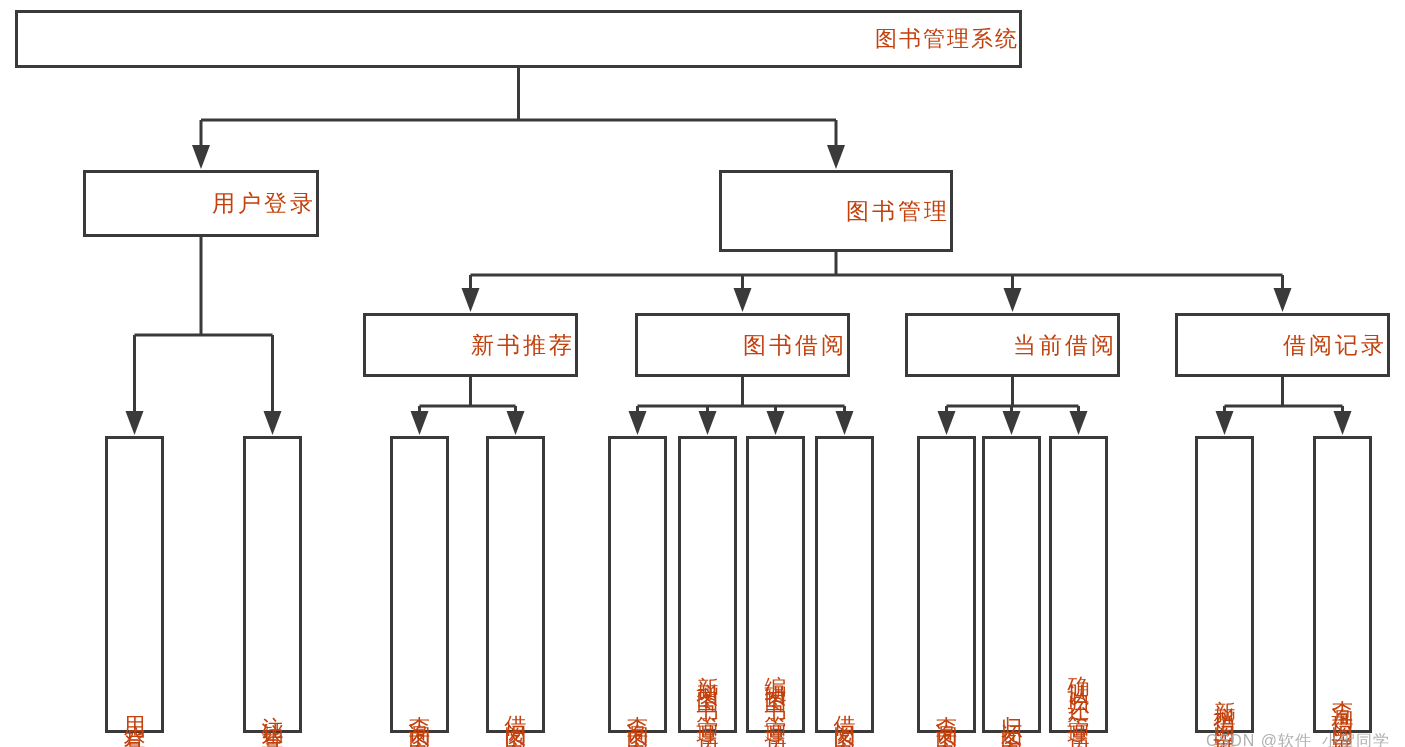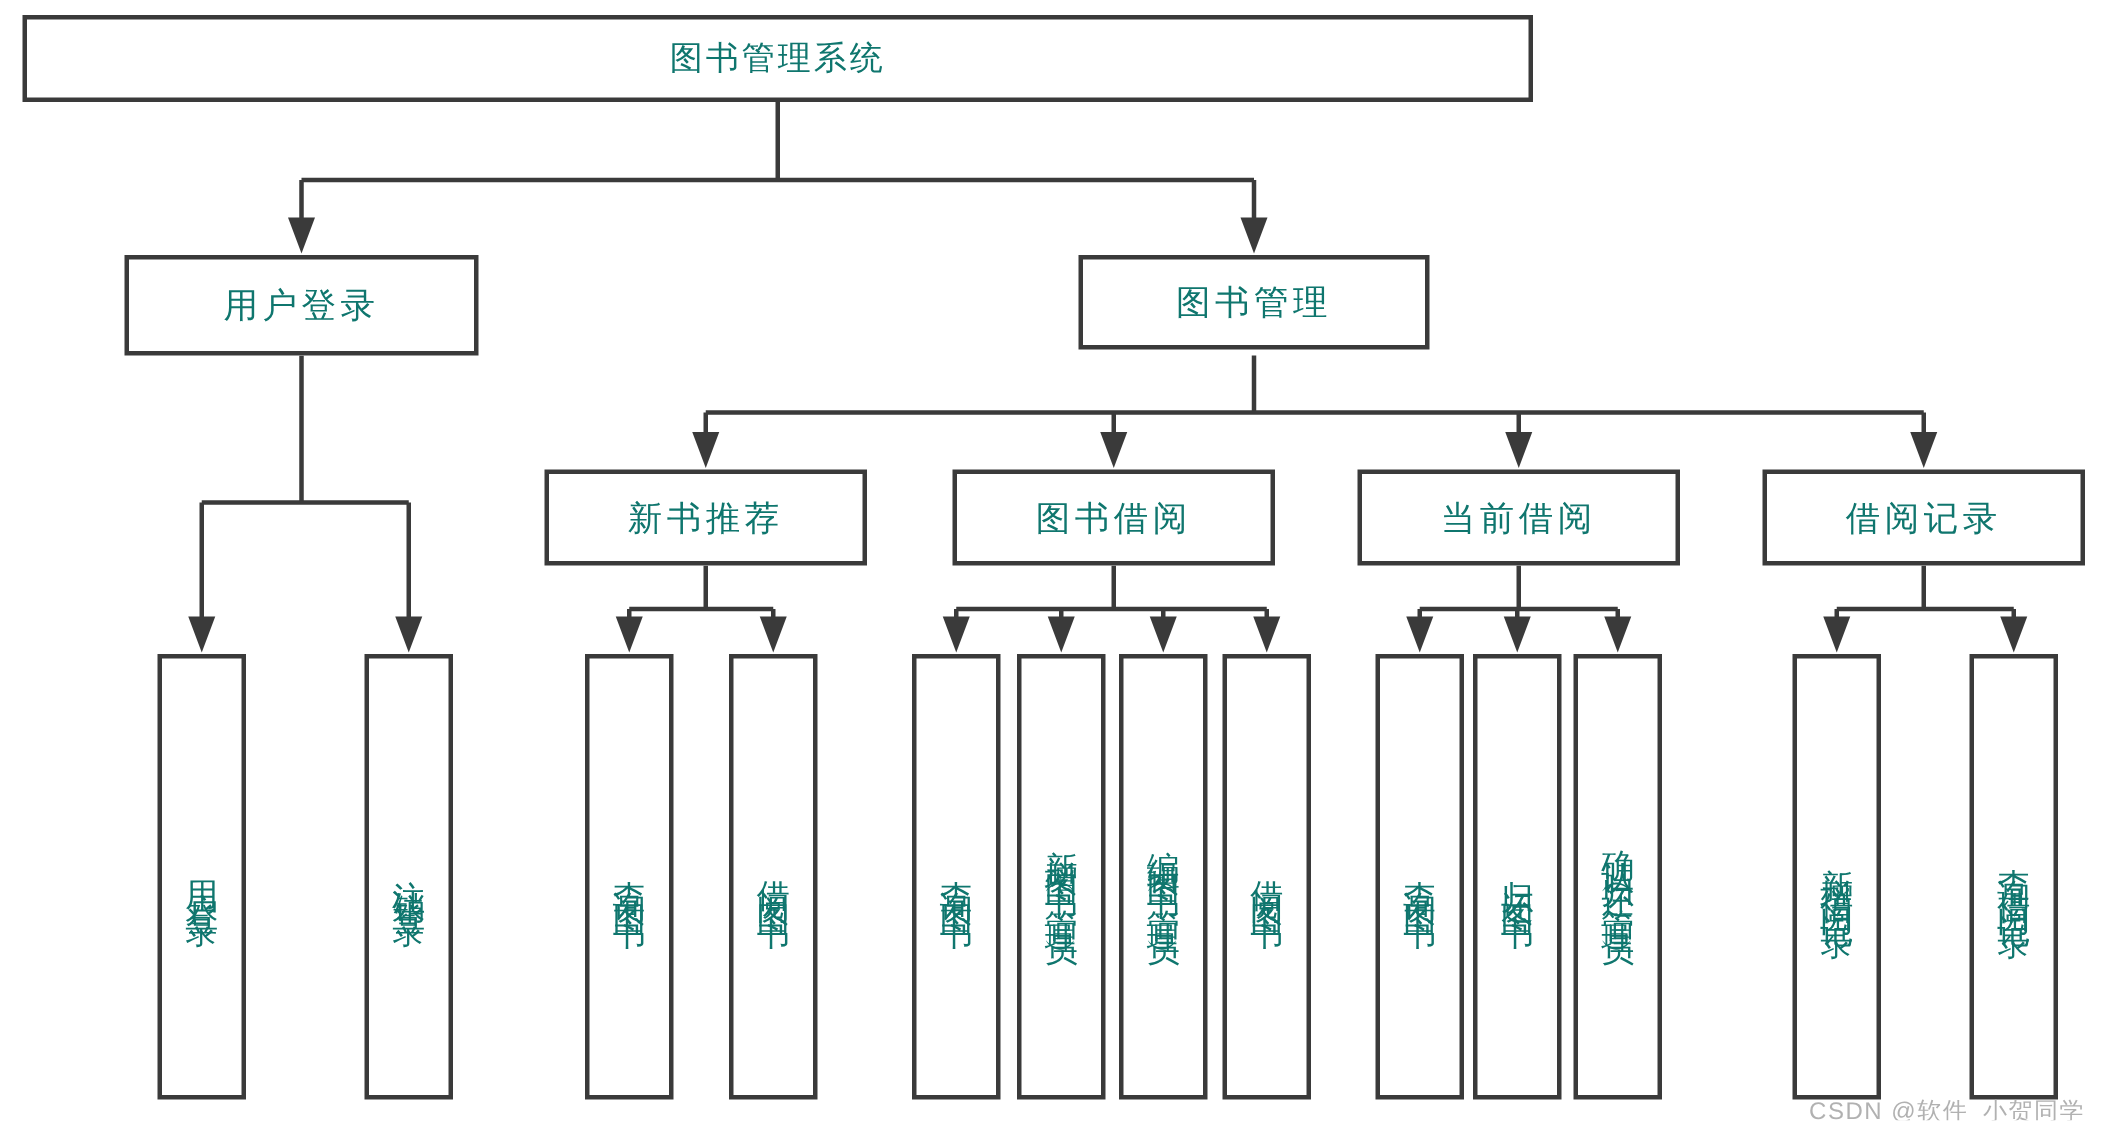--- a/index.html
+++ b/index.html
@@ -22,22 +22,22 @@
     fill: none;
   }
   svg.connectors polygon { fill: #3a3a3a; }
   .node {
     position: absolute;
     box-sizing: border-box;
     border: 3px solid #3a3a3a;
     background: #ffffff;
     display: flex;
     align-items: center;
-    justify-content: center;
-    color: #0f766e;
+    justify-content: flex-end;
+    color: #c2410c;
   }
   .h-node { font-size: 23px; letter-spacing: 3px; }
   .root-node { font-size: 22px; letter-spacing: 2px; }
   .v-node {
     writing-mode: vertical-lr;
     text-orientation: mixed;
     font-size: 22px;
     line-height: 1;
     letter-spacing: 8px;
   }
@@ -94,21 +94,21 @@
     <polygon points="1333.5,411 1351.5,411 1342.5,435"></polygon>
   </svg>
 
   <div class="node h-node root-node" style="left:15px; top:10px; width:1007px; height:58px;">
     <span class="node-label">图书管理系统</span>
   </div>
 
   <div class="node h-node" style="left:83px; top:170px; width:236px; height:67px;">
     <span class="node-label">用户登录</span>
   </div>
-  <div class="node h-node" style="left:719px; top:170px; width:234px; height:63px;">
+  <div class="node h-node" style="left:719px; top:170px; width:234px; height:82px;">
     <span class="node-label">图书管理</span>
   </div>
 
   <div class="node h-node" style="left:635px; top:313px; width:215px; height:64px;">
     <span class="node-label">图书借阅</span>
   </div>
   <div class="node h-node" style="left:363px; top:313px; width:215px; height:64px;">
     <span class="node-label">新书推荐</span>
   </div>
   <div class="node h-node" style="left:905px; top:313px; width:215px; height:64px;">

